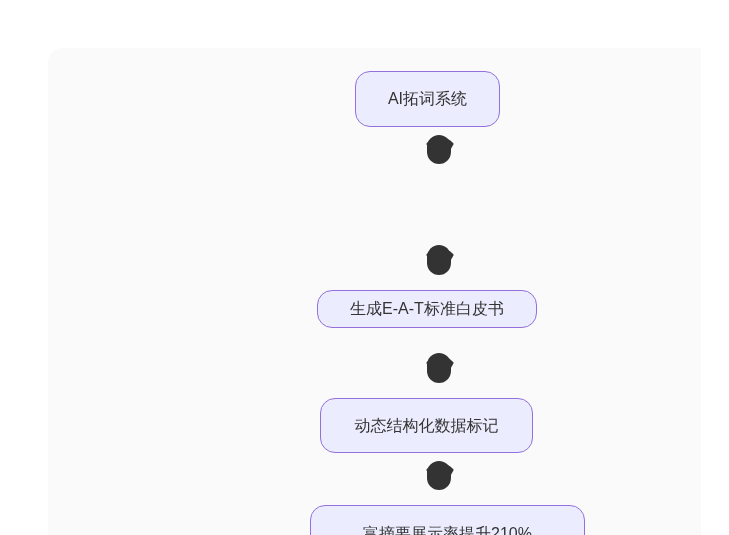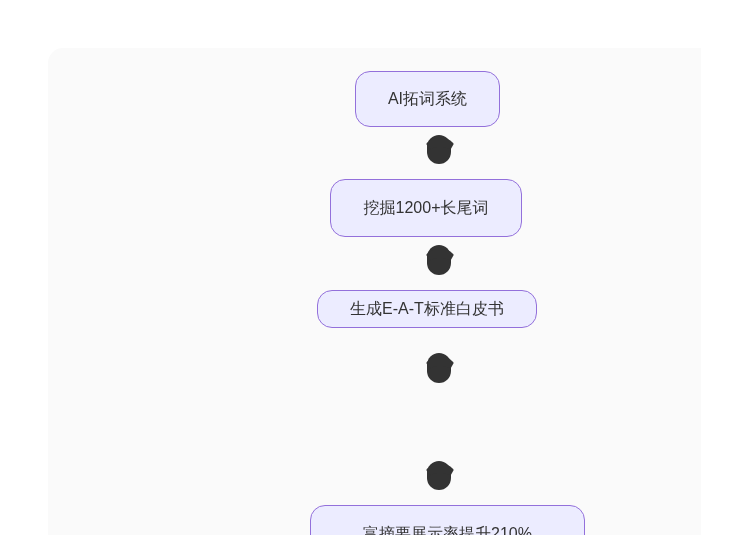--- a/index.html
+++ b/index.html
@@ -68,34 +68,34 @@
 
 <div class="canvas">
 
   <div class="flow-node n1">AI拓词系统</div>
 
   <div class="arrow a1">
     <div class="line"></div>
     <div class="head"></div>
   </div>
 
-  <div class="flow-node n2">挖掘1200+长尾词</div>
 
   <div class="arrow a2">
     <div class="line"></div>
     <div class="head"></div>
   </div>
 
   <div class="flow-node n3">生成E-A-T标准白皮书</div>
 
   <div class="arrow a3">
     <div class="line"></div>
     <div class="head"></div>
   </div>
 
+  <div class="flow-node n4">动态结构化数据标记</div>
 
   <div class="arrow a4">
     <div class="line"></div>
     <div class="head"></div>
   </div>
 
   <div class="flow-node n5">富摘要展示率提升210%</div>
 
 </div>
 

